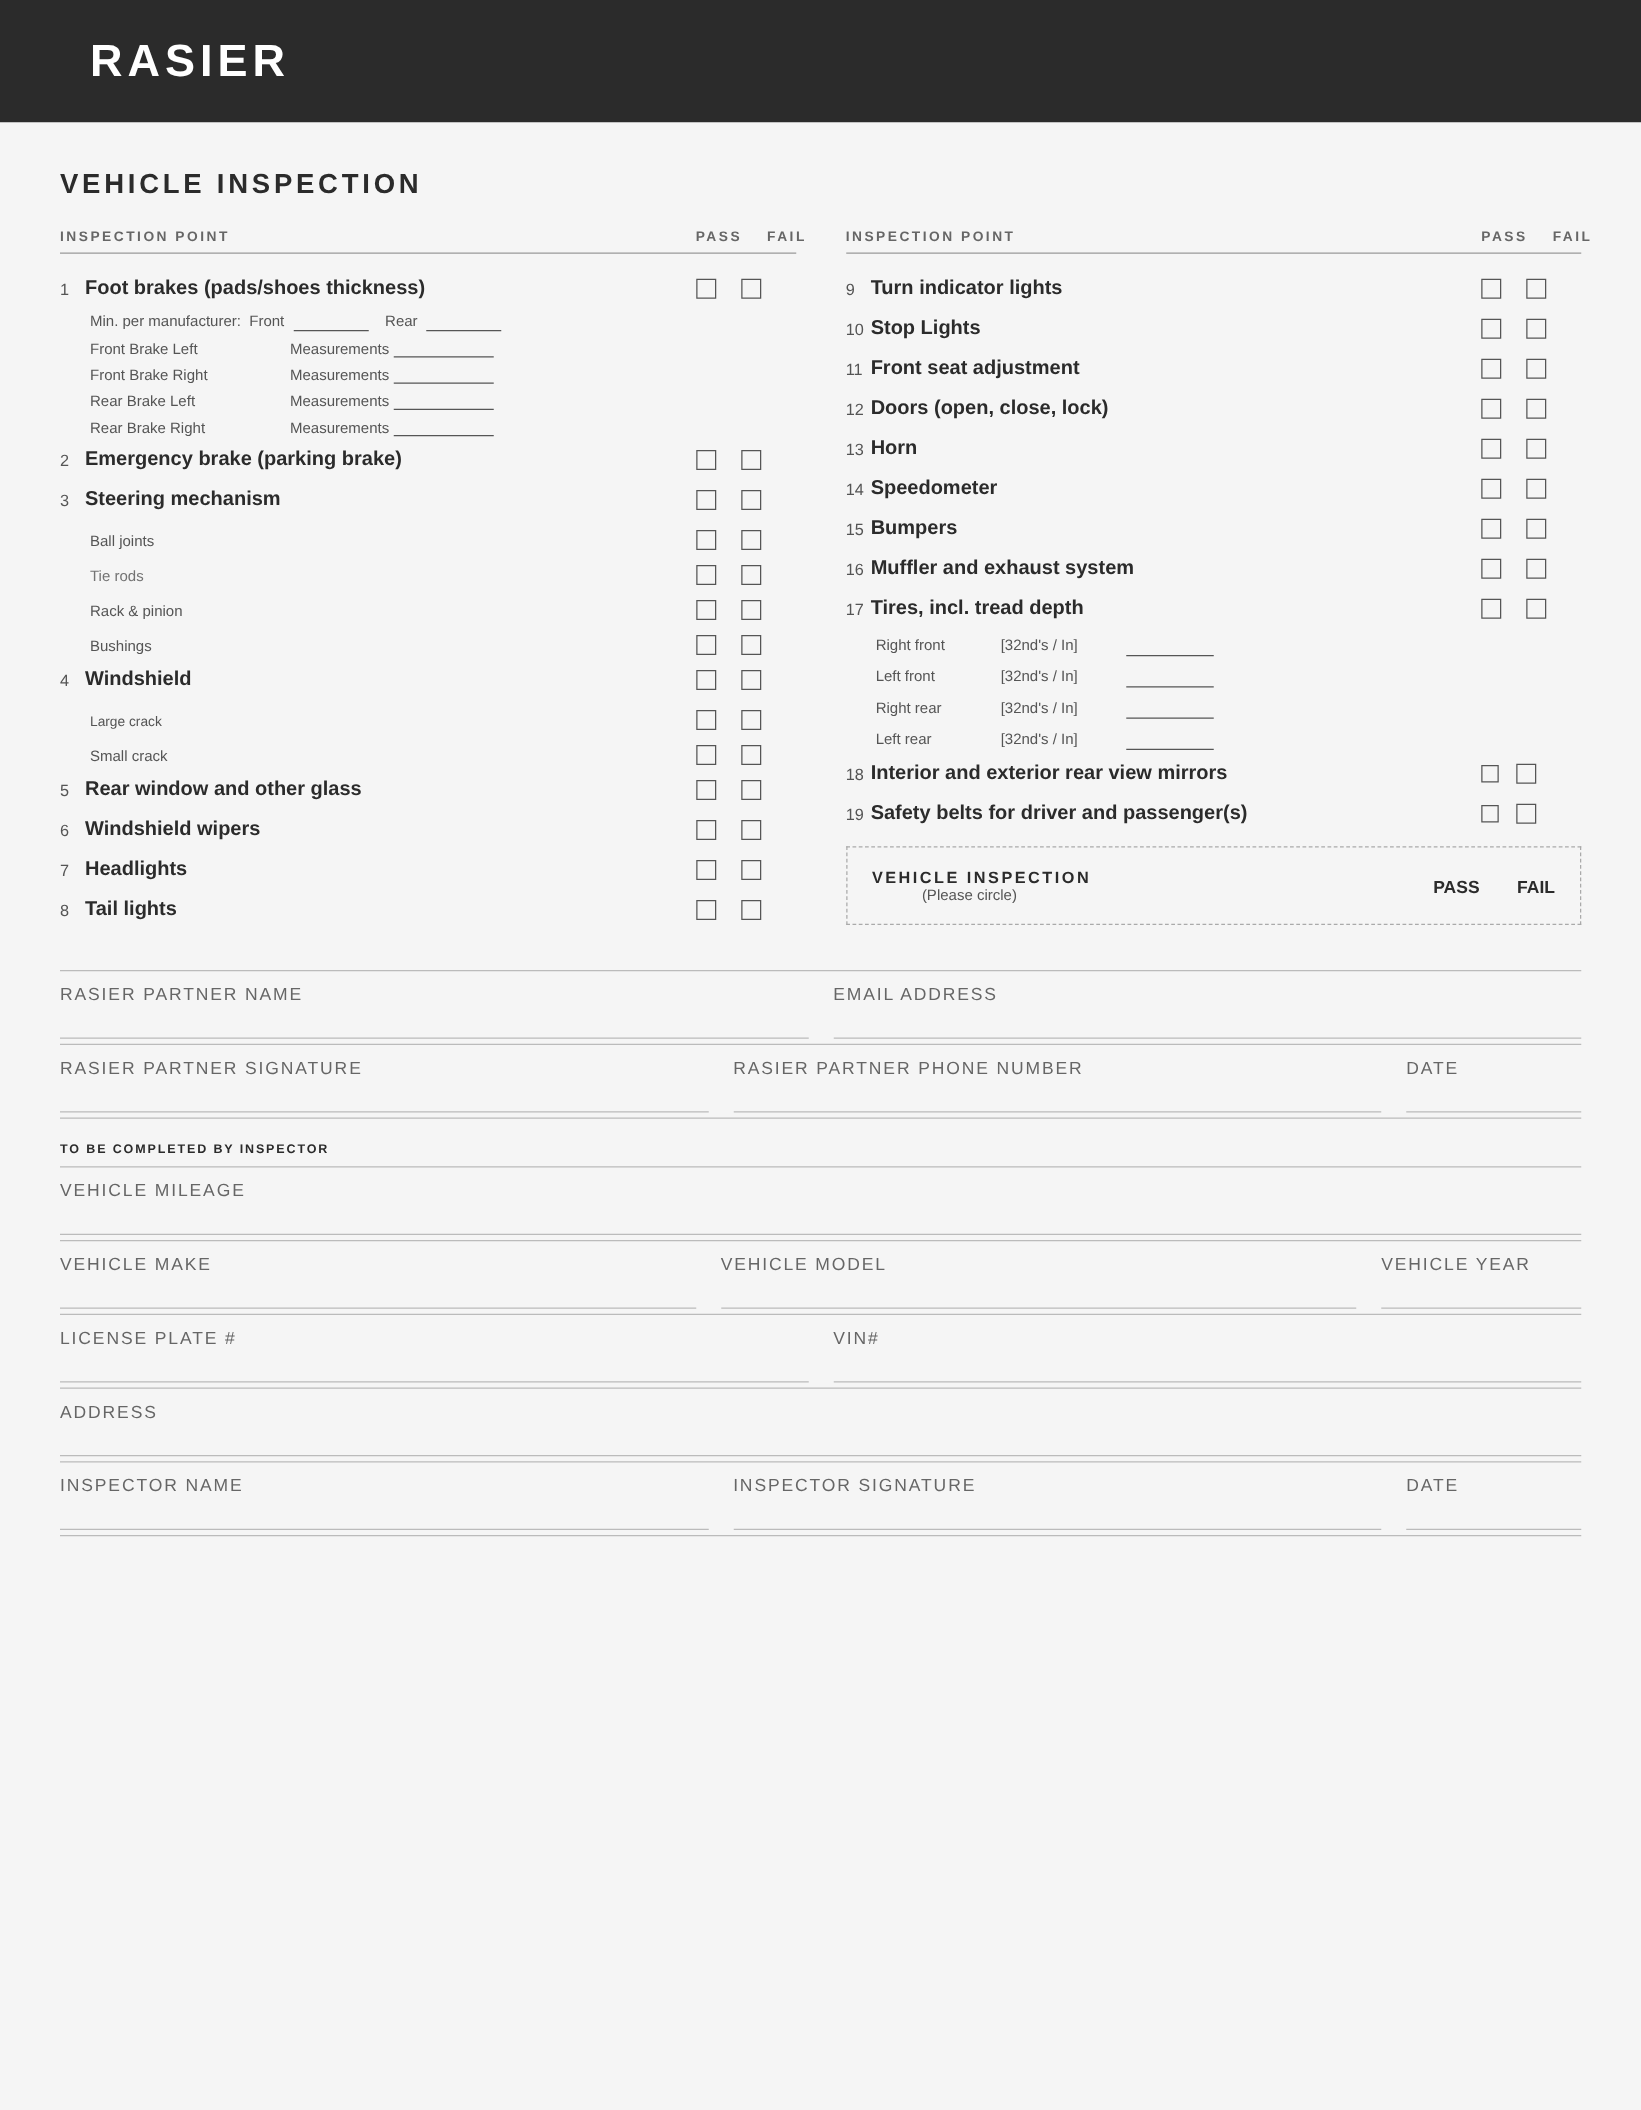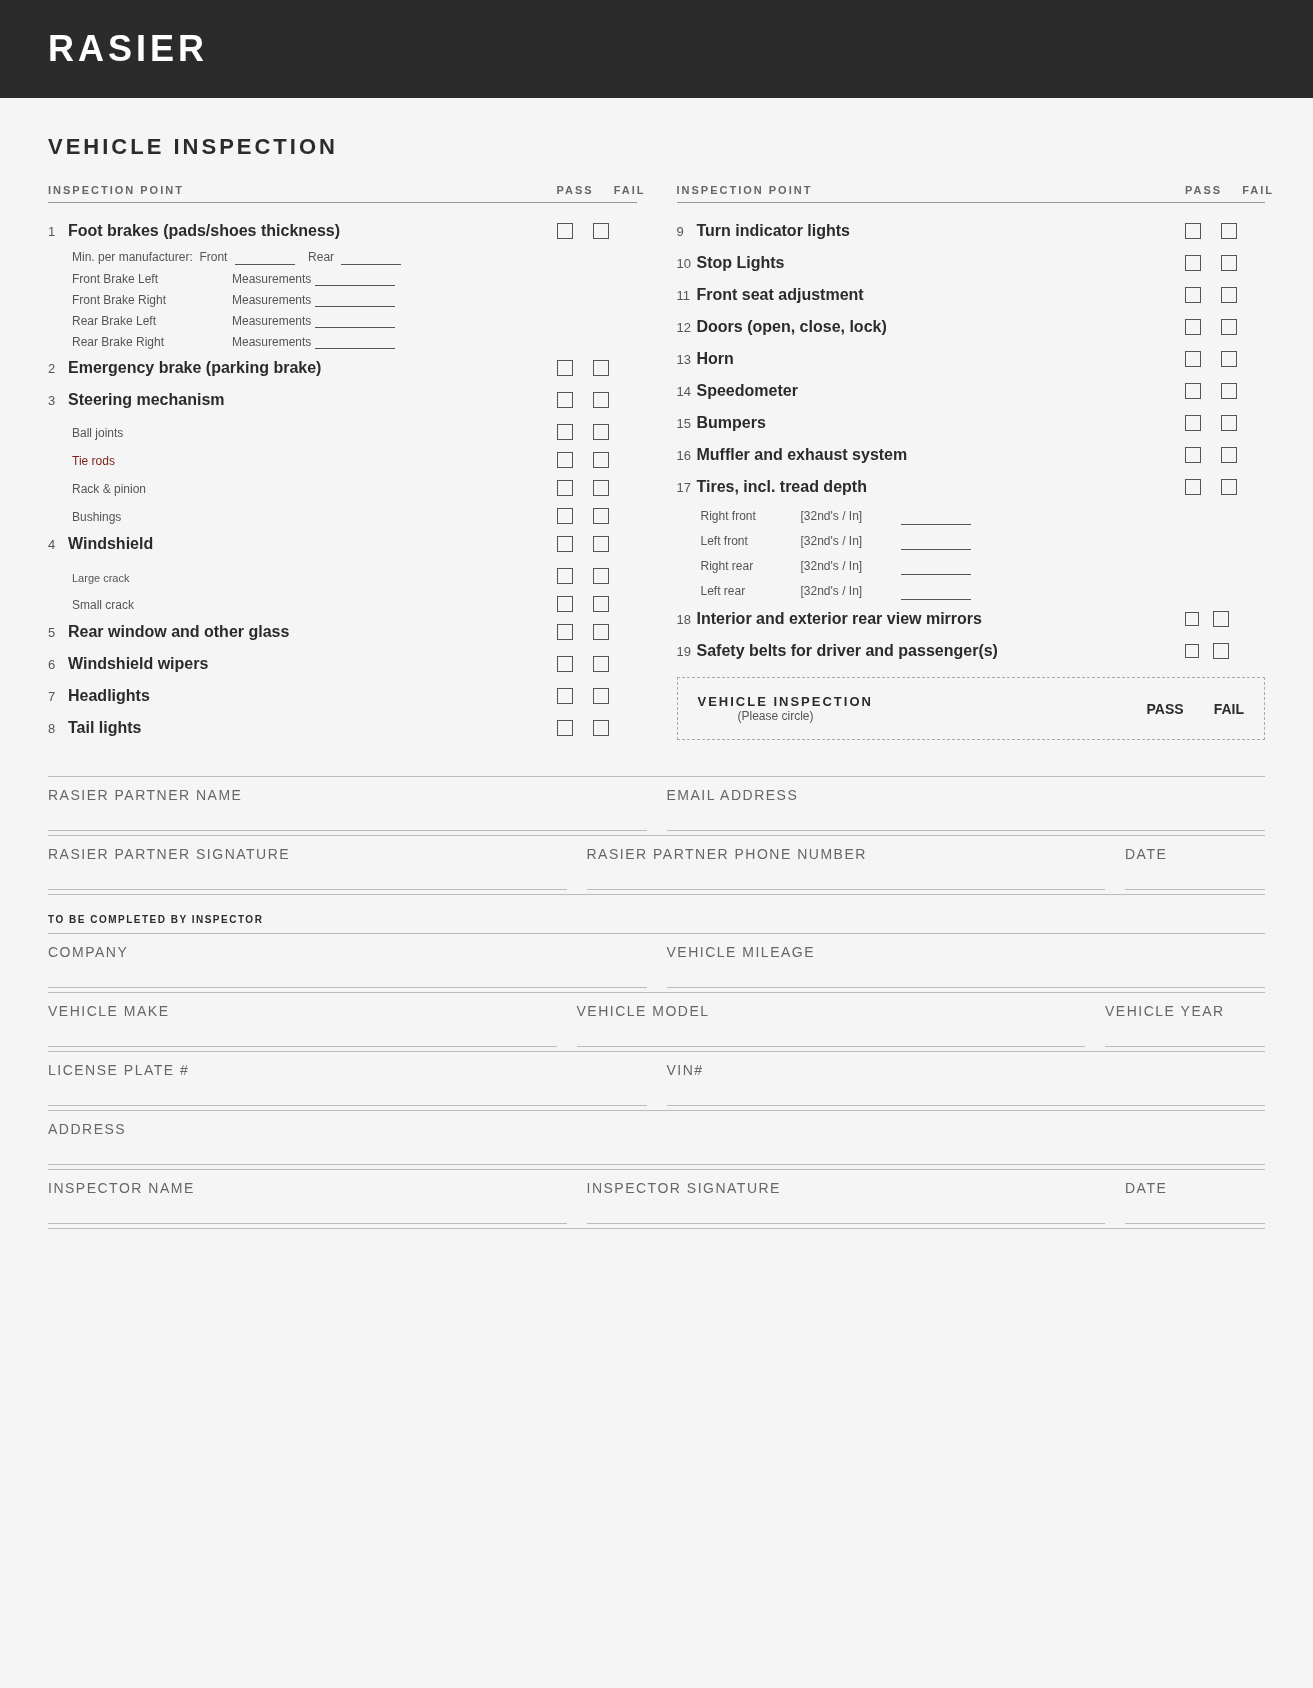--- a/index.html
+++ b/index.html
@@ -4,21 +4,21 @@
   <style>
     * { box-sizing: border-box; margin: 0; padding: 0; }
     body {
       font-family: Arial, Helvetica, sans-serif;
       background: #f5f5f5;
       width: 1313px;
       min-height: 1688px;
     }
     .header {
       background: #2b2b2b;
-      padding: 28px 48px;
+      padding: 28px 72px;
       margin-bottom: 0;
     }
     .header h1 {
       color: #ffffff;
       font-size: 36px;
       font-weight: 700;
       letter-spacing: 4px;
     }
     .main-content {
       background: #f5f5f5;
@@ -301,21 +301,21 @@
         </div>
       </div>
       <div class="sub-item">
         <span class="item-label" style="flex:1;font-size:12px;color:#555;">Ball joints</span>
         <div class="checkboxes">
           <span class="checkbox"></span>
           <span class="checkbox"></span>
         </div>
       </div>
       <div class="sub-item">
-        <span class="item-label" style="flex:1;font-size:12px;color:#7f1d1d;">Tie rods</span>
+        <span class="item-label" style="flex:1;font-size:12px;color:#737373;">Tie rods</span>
         <div class="checkboxes">
           <span class="checkbox"></span>
           <span class="checkbox"></span>
         </div>
       </div>
       <div class="sub-item">
         <span class="item-label" style="flex:1;font-size:12px;color:#555;">Rack &amp; pinion</span>
         <div class="checkboxes">
           <span class="checkbox"></span>
           <span class="checkbox"></span>
@@ -559,24 +559,20 @@
       </div>
     </div>
 
     <div style="padding: 14px 0 6px 0;">
       <span class="inspector-section-label">TO BE COMPLETED BY INSPECTOR</span>
     </div>
     <hr class="separator">
 
     <div class="form-row">
       <div class="form-field">
-        <label>COMPANY</label>
-        <div class="field-line"></div>
-      </div>
-      <div class="form-field">
         <label>VEHICLE MILEAGE</label>
         <div class="field-line"></div>
       </div>
     </div>
 
     <div class="form-row">
       <div class="form-field">
         <label>VEHICLE MAKE</label>
         <div class="field-line"></div>
       </div>

